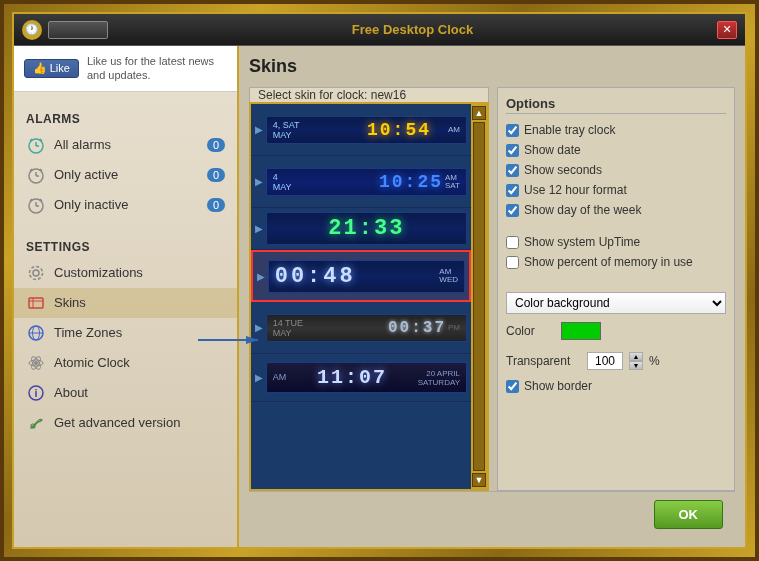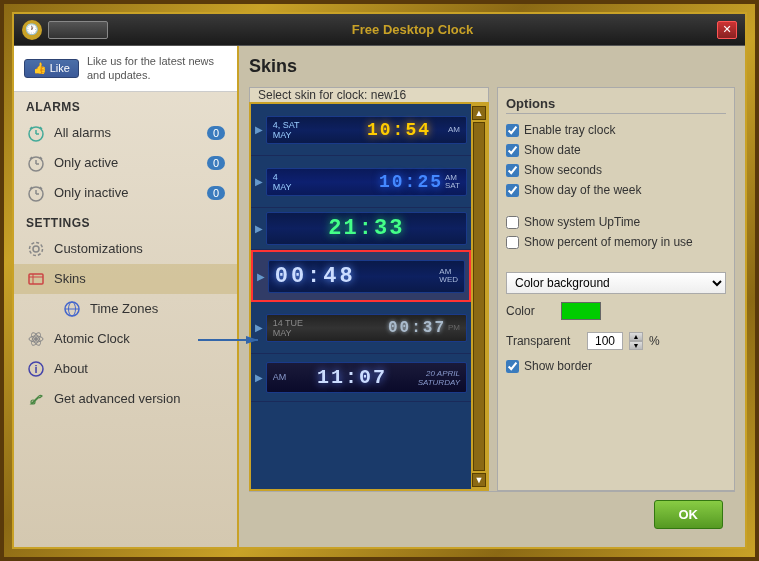--- a/index.html
+++ b/index.html
@@ -135,21 +135,21 @@
       color: #555;
       font-size: 11px;
       line-height: 1.3;
     }
 
     
     .section-header {
       color: #333;
       font-weight: bold;
       font-size: 12px;
-      padding: 8px 12px 4px;
+      padding: 20px 12px 4px;
       text-transform: uppercase;
       letter-spacing: 0.5px;
     }
 
     
     .sidebar-item {
       display: flex;
       align-items: center;
       padding: 5px 12px;
       cursor: pointer;
@@ -338,21 +338,20 @@
     .clock-ampm {
       font-size: 8px;
       color: #aabbdd;
       line-height: 1;
     }
 
     .clock-date-info {
       font-size: 8px;
       color: #99bbdd;
       text-align: right;
-      font-style: italic;
     }
 
     
     .options-panel {
       flex: 1;
       background: #d8d0b8;
       border: 1px solid #aaa;
       padding: 8px;
       display: flex;
       flex-direction: column;
@@ -486,21 +485,20 @@
       border: 1px solid #337711;
       padding: 6px 24px;
       font-size: 13px;
       font-weight: bold;
       border-radius: 3px;
       cursor: pointer;
     }
 
     .sidebar-item-container {
       position: relative;
-      padding-left: 36px;
     }
   </style>
 </head>
 <body>
 
 <div class="outer-frame">
   <div class="window">
 
     <div class="title-bar">
       <div class="title-bar-left">
@@ -738,20 +736,24 @@
             <div class="option-row">
               <input type="checkbox" checked="" style="">
               <span class="option-label">Show date</span>
             </div>
 
             <div class="option-row">
               <input type="checkbox" checked="" style="">
               <span class="option-label">Show seconds</span>
             </div>
 
+            <div class="option-row">
+              <input type="checkbox" checked="" style="">
+              <span class="option-label">Use 12 hour format</span>
+            </div>
 
             <div class="option-row">
               <input type="checkbox" checked="" style="">
               <span class="option-label">Show day of the week</span>
             </div>
 
             <div class="option-separator"></div>
 
             <div class="option-row">
               <input type="checkbox" style="">

